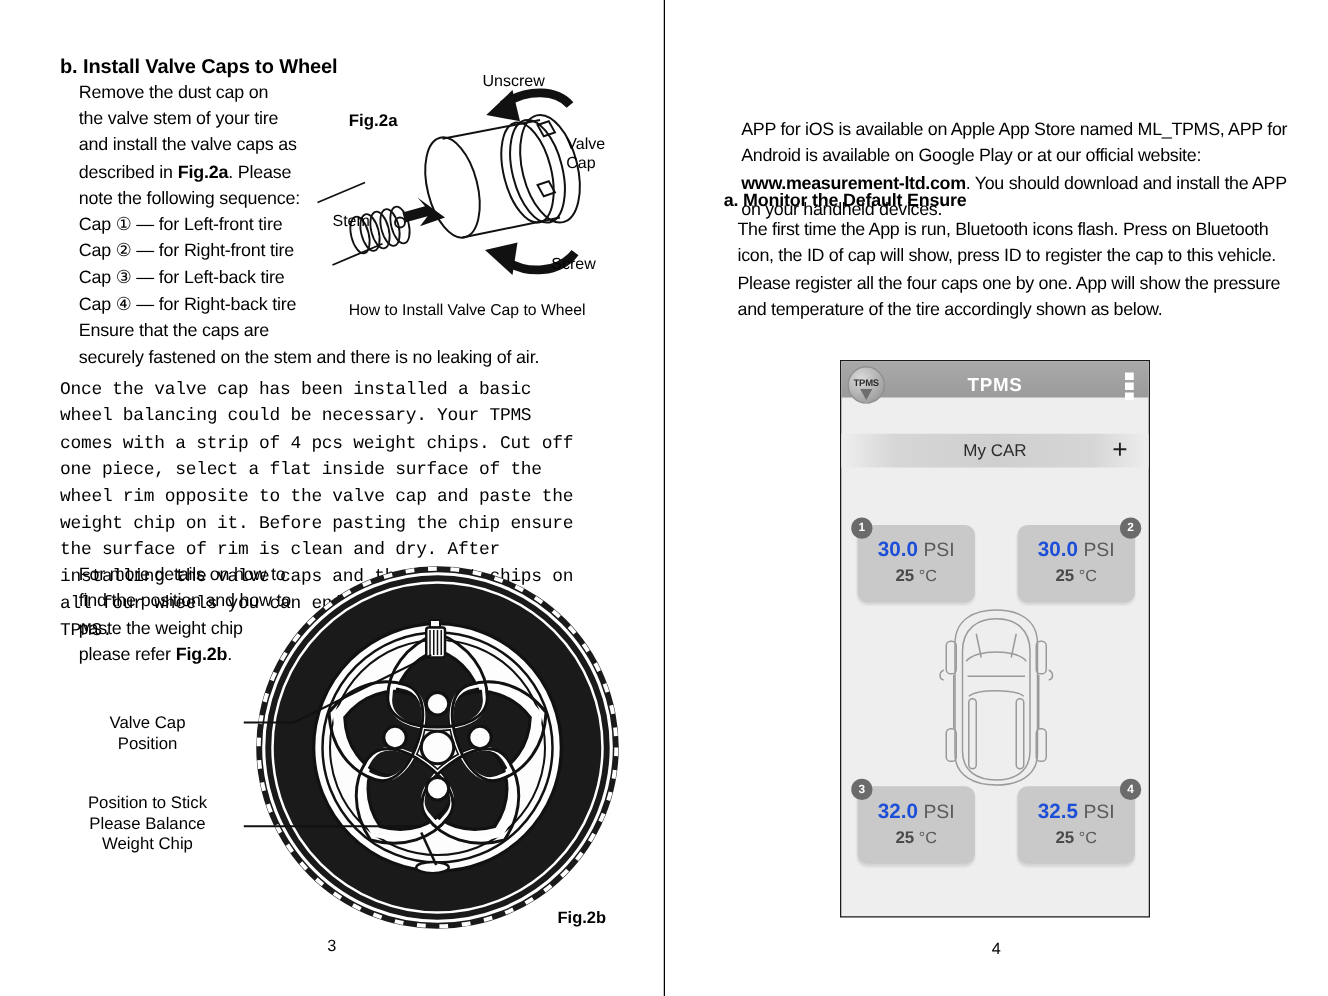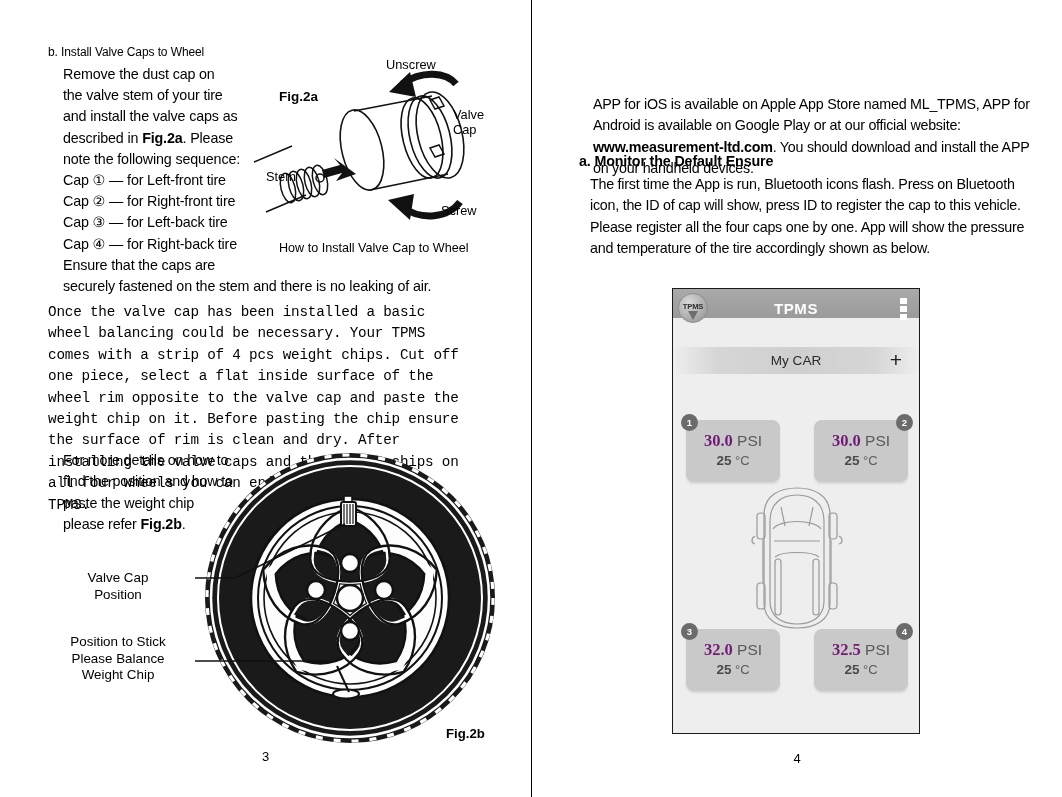--- a/index.html
+++ b/index.html
@@ -35,22 +35,22 @@
     position: absolute;
     left: 0;
     top: 0;
     width: 531px;
     height: 797px;
   }
   .heading-b {
     position: absolute;
     left: 48px;
     top: 45px;
-    font-size: 12px;
-    font-weight: normal;
+    font-size: 16px;
+    font-weight: bold;
     letter-spacing: -0.1px;
     white-space: nowrap;
   }
   .para-a {
     position: absolute;
     left: 63px;
     top: 64px;
     width: 220px;
     font-size: 14.3px;
     line-height: 21.2px;
@@ -342,22 +342,21 @@
     top: 11px;
     width: 100%;
     text-align: center;
     font-size: 15.5px;
     color: #5a5a5a;
     white-space: nowrap;
   }
   .tire .psi b {
     font-weight: bold;
     font-size: 16.5px;
-    color: #701a75;
-    font-family: Liberation Serif, serif;
+    color: #1d4ed8;
   }
   .tire .temp {
     position: absolute;
     left: 0;
     top: 33px;
     width: 100%;
     text-align: center;
     font-size: 13px;
     color: #5a5a5a;
     white-space: nowrap;

